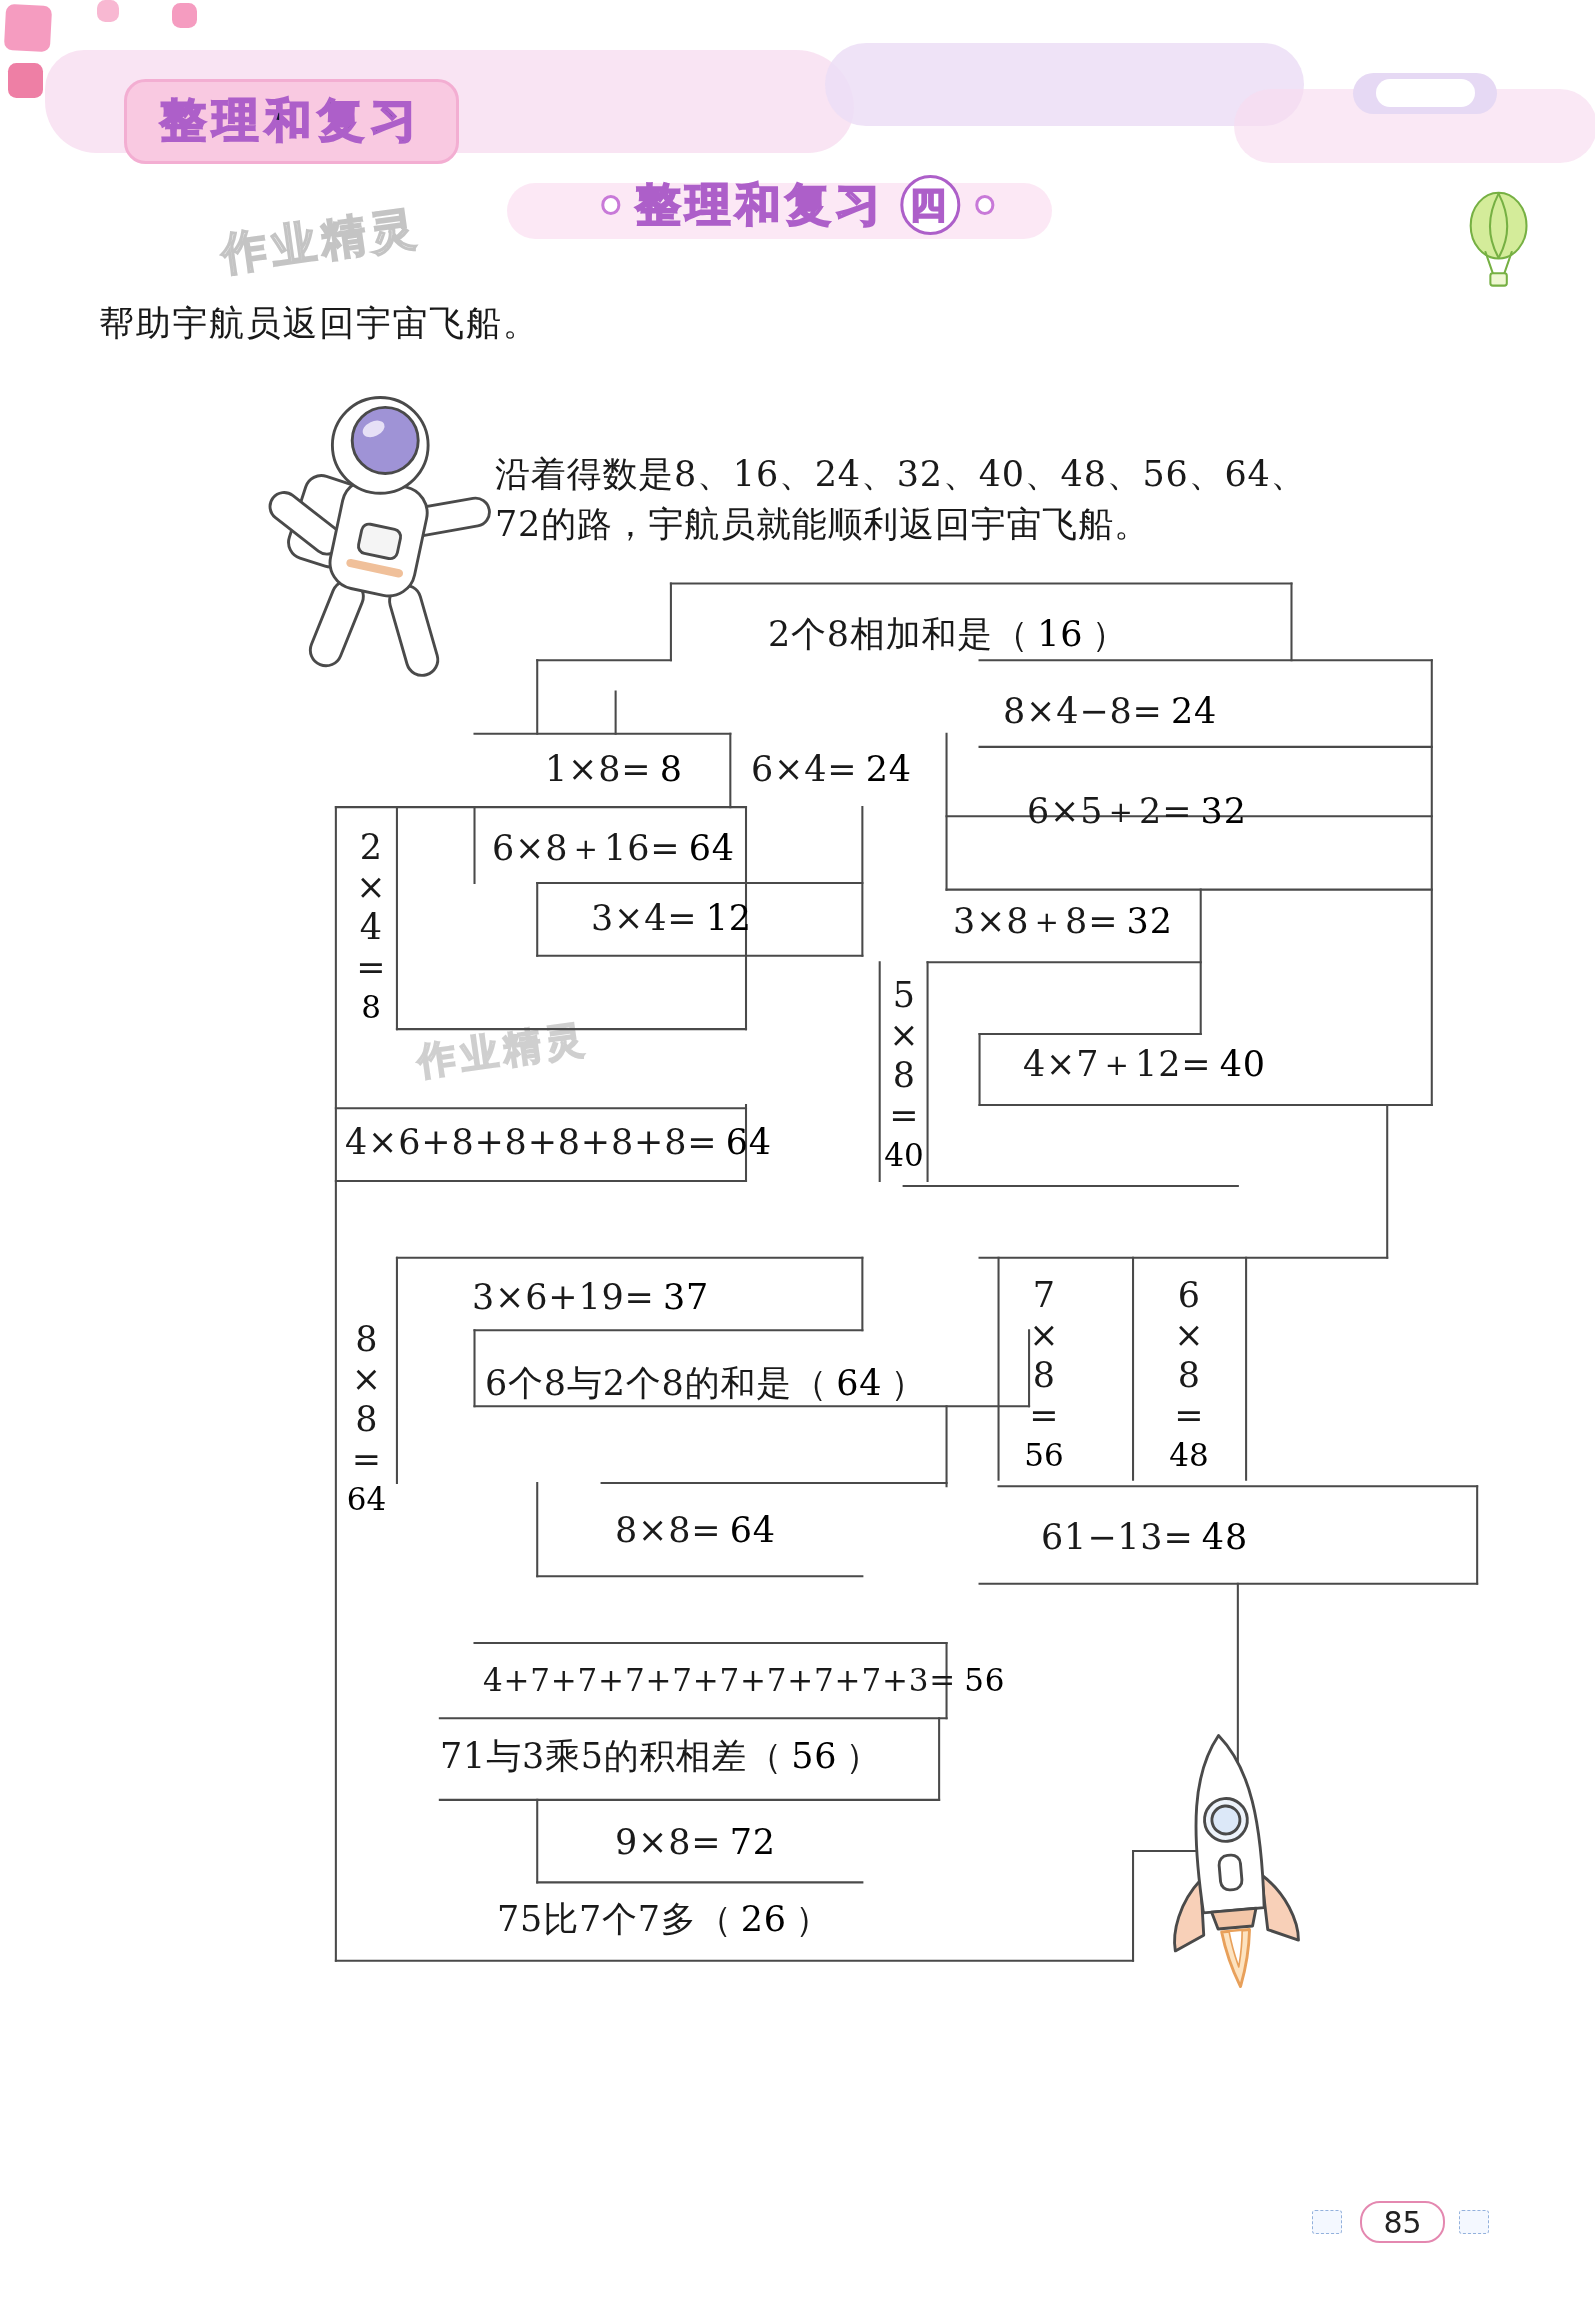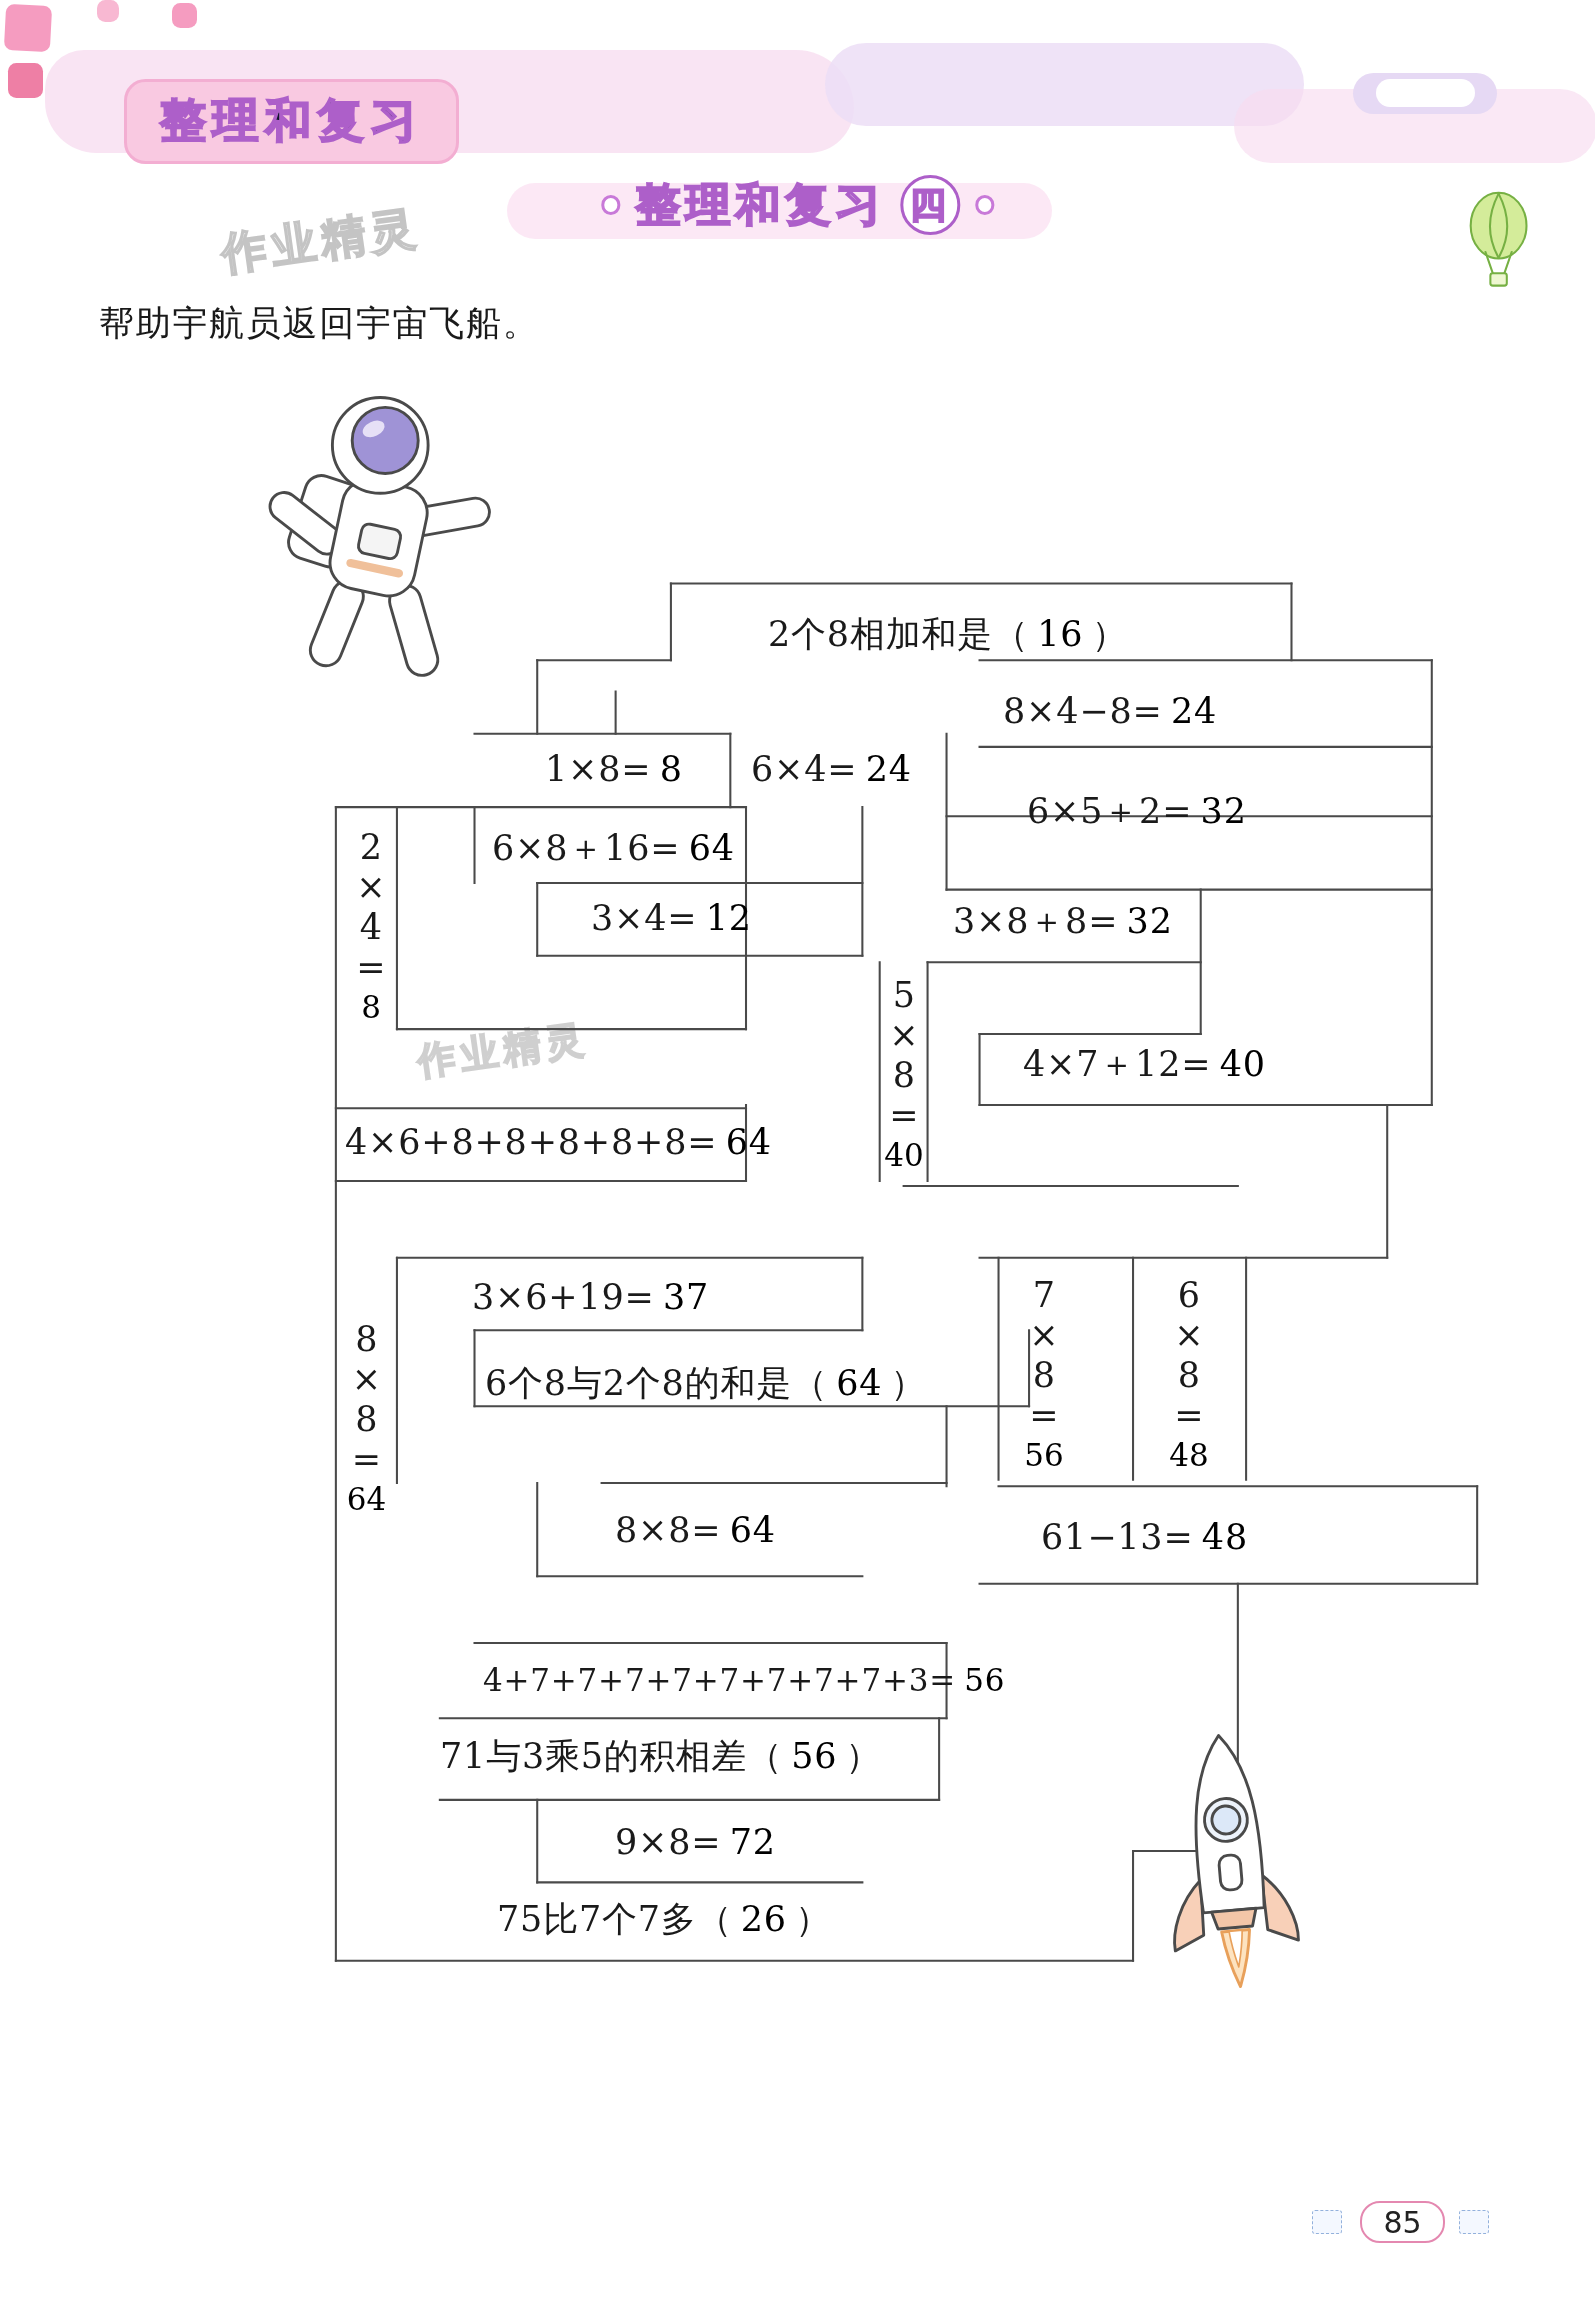--- a/index.html
+++ b/index.html
@@ -95,20 +95,24 @@
       <ellipse cx="47" cy="42" rx="34" ry="40" fill="#d4ec9a"></ellipse>
       <path d="M47 3 C33 30 33 56 47 81"></path>
       <path d="M47 3 C61 30 61 56 47 81"></path>
       <line x1="31" y1="74" x2="40" y2="100"></line>
       <line x1="63" y1="74" x2="54" y2="100"></line>
       <rect x="37" y="100" width="20" height="15" rx="3" fill="#eef7d0"></rect>
     </g>
   </svg>
 
   <div class="instruction">帮助宇航员返回宇宙飞船。</div>
+  <div class="hint">
+    <div>沿着得数是8、16、24、32、40、48、56、64、</div>
+    <div>72的路，宇航员就能顺利返回宇宙飞船。</div>
+  </div>
 
   <svg class="illu" style="left:248px;top:381px;" width="248" height="326" viewBox="0 0 300 395">
     <g stroke="#4a4a4a" stroke-width="3.5" fill="#ffffff" stroke-linecap="round" stroke-linejoin="round">
       <rect x="58" y="118" width="72" height="104" rx="20" transform="rotate(18 94 170)"></rect>
       <rect x="22" y="148" width="100" height="34" rx="17" transform="rotate(38 60 165)"></rect>
       <rect x="183" y="156" width="110" height="34" rx="17" transform="rotate(-10 195 170)"></rect>
       <rect x="106" y="243" width="38" height="108" rx="19" transform="rotate(22 125 250)"></rect>
       <rect x="168" y="248" width="38" height="112" rx="19" transform="rotate(-16 187 255)"></rect>
       <rect x="106" y="123" width="104" height="134" rx="32" transform="rotate(12 158 190)"></rect>
       <rect x="136" y="176" width="48" height="36" rx="9" transform="rotate(12 158 190)" fill="#f4f4f4"></rect>

